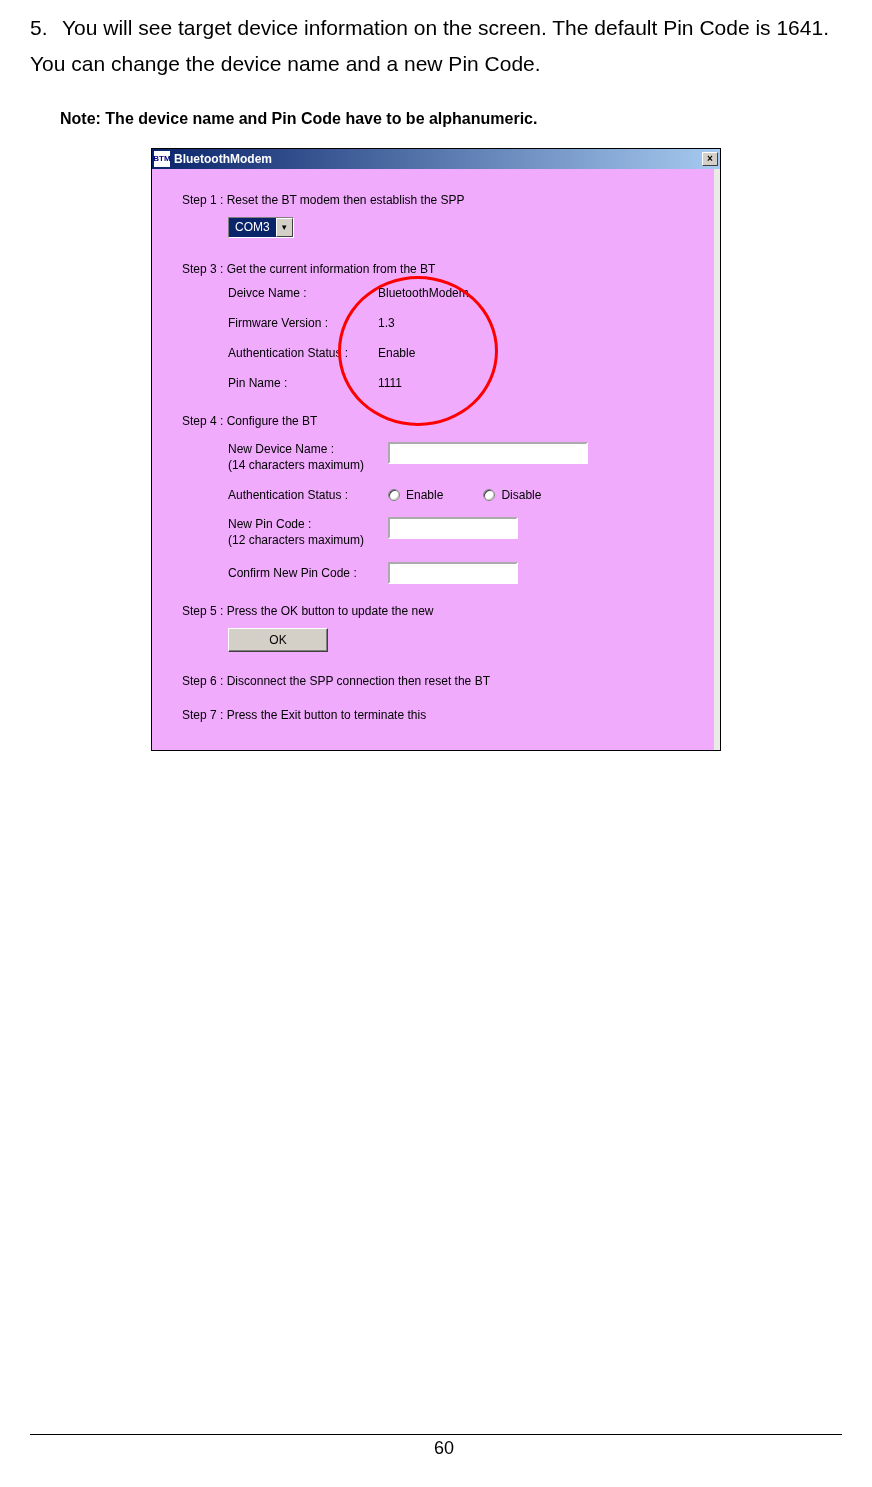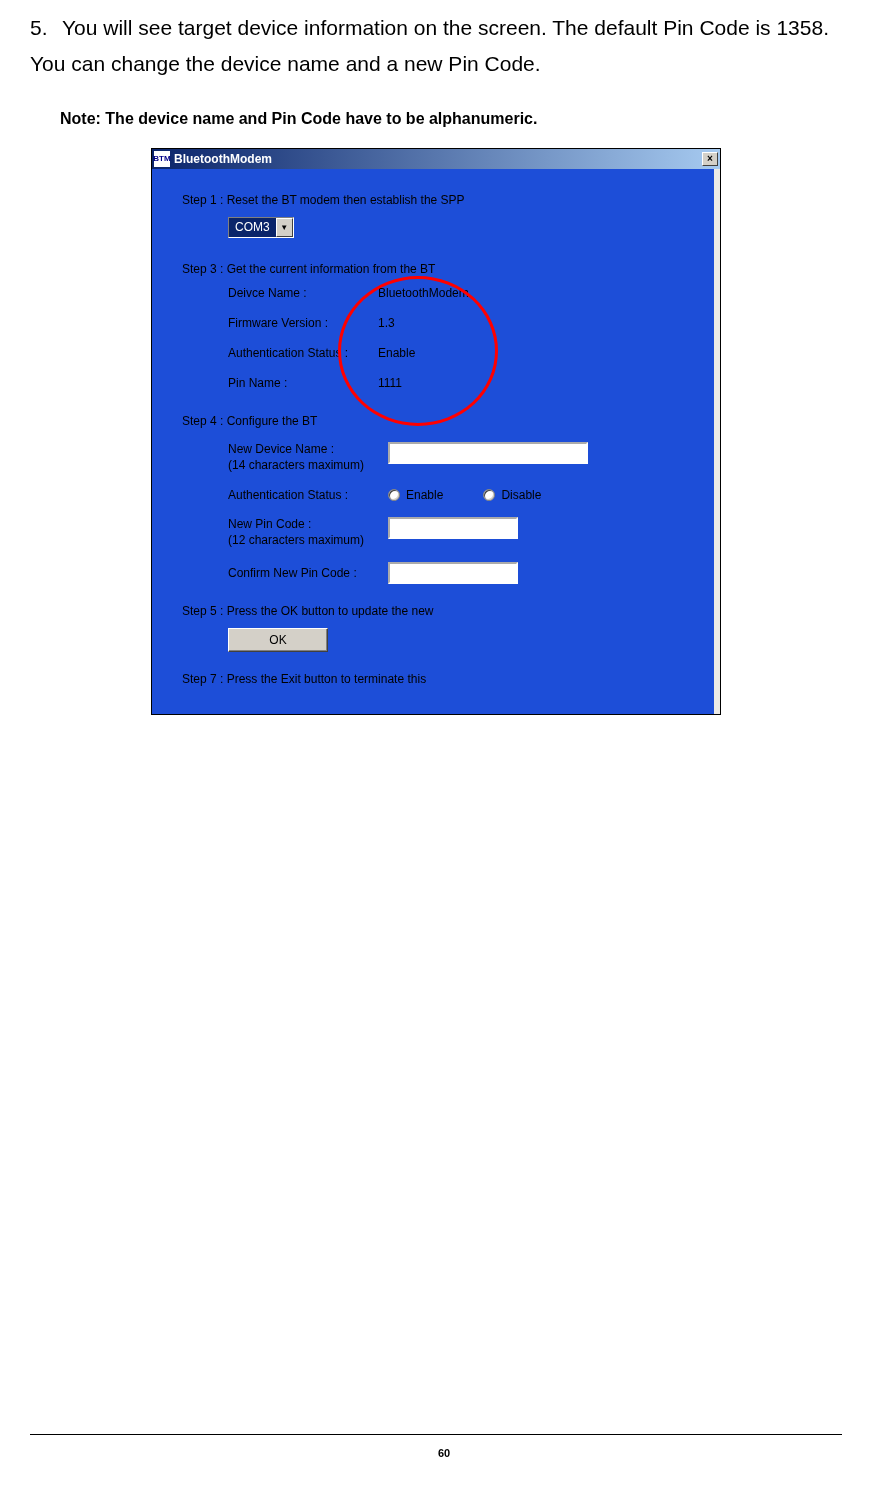--- a/index.html
+++ b/index.html
@@ -29,21 +29,21 @@
     font-size: 16px;
     font-weight: bold;
     margin: 29px 0 20px 30px;
   }
   .screenshot-wrap {
     margin: 10px auto 0 auto;
     width: 570px;
     border: 1px solid #000;
   }
   .win {
-    background: #1d4ed8;
+    background: #f0abfc;
     font-family: "MS Sans Serif", Tahoma, sans-serif;
     font-size: 12px;
     position: relative;
   }
   .titlebar {
     background: linear-gradient(to right, #0a246a, #a6caf0);
     color: #fff;
     display: flex;
     align-items: center;
     height: 20px;
@@ -171,34 +171,34 @@
     right: 30px;
     bottom: 52px;
     border-top: 1.5px solid #000;
   }
   .page-num {
     position: absolute;
     left: 0; right: 0;
     bottom: 28px;
     text-align: center;
     font-family: Arial, sans-serif;
-    font-weight: bold;
-    font-size: 11px;
+    font-weight: normal;
+    font-size: 18px;
     margin-left: 16px;
   }
   .step4-lbl { width: 160px; line-height: 1.3; }
   .step4-row { display: flex; align-items: flex-start; margin: 14px 0; }
 </style>
 </head>
 <body>
 
 <div class="page">
 
   <p class="doc-text">
-    <span class="hang">5.</span><span>You will see target device information on the screen. The default Pin Code is 1358. You can change the device name and a new Pin Code.</span>
+    <span class="hang">5.</span><span>You will see target device information on the screen. The default Pin Code is 1641. You can change the device name and a new Pin Code.</span>
   </p>
 
   <p class="doc-note">Note: The device name and Pin Code have to be alphanumeric.</p>
 
   <div class="screenshot-wrap">
     <div class="win">
 
       <div class="titlebar">
         <span class="appicon">BTM</span>
         <span class="title-text">BluetoothModem</span>
@@ -267,20 +267,21 @@
             <span class="step4-lbl">Confirm New Pin Code :</span>
             <span class="txtbox md"></span>
           </div>
         </div>
 
         <div class="step-line" style="margin-top:20px">Step 5 : Press the OK button to update the new</div>
         <div class="indent" style="margin-top:6px">
           <span class="btn">OK</span>
         </div>
 
+        <div class="step-line" style="margin-top:22px">Step 6 : Disconnect the SPP connection then reset the BT</div>
 
         <div class="step-line" style="margin-top:20px">Step 7 : Press the Exit button to terminate this</div>
 
       </div>
     </div>
   </div>
 
 </div>
 
 <div class="footer-rule"></div>

